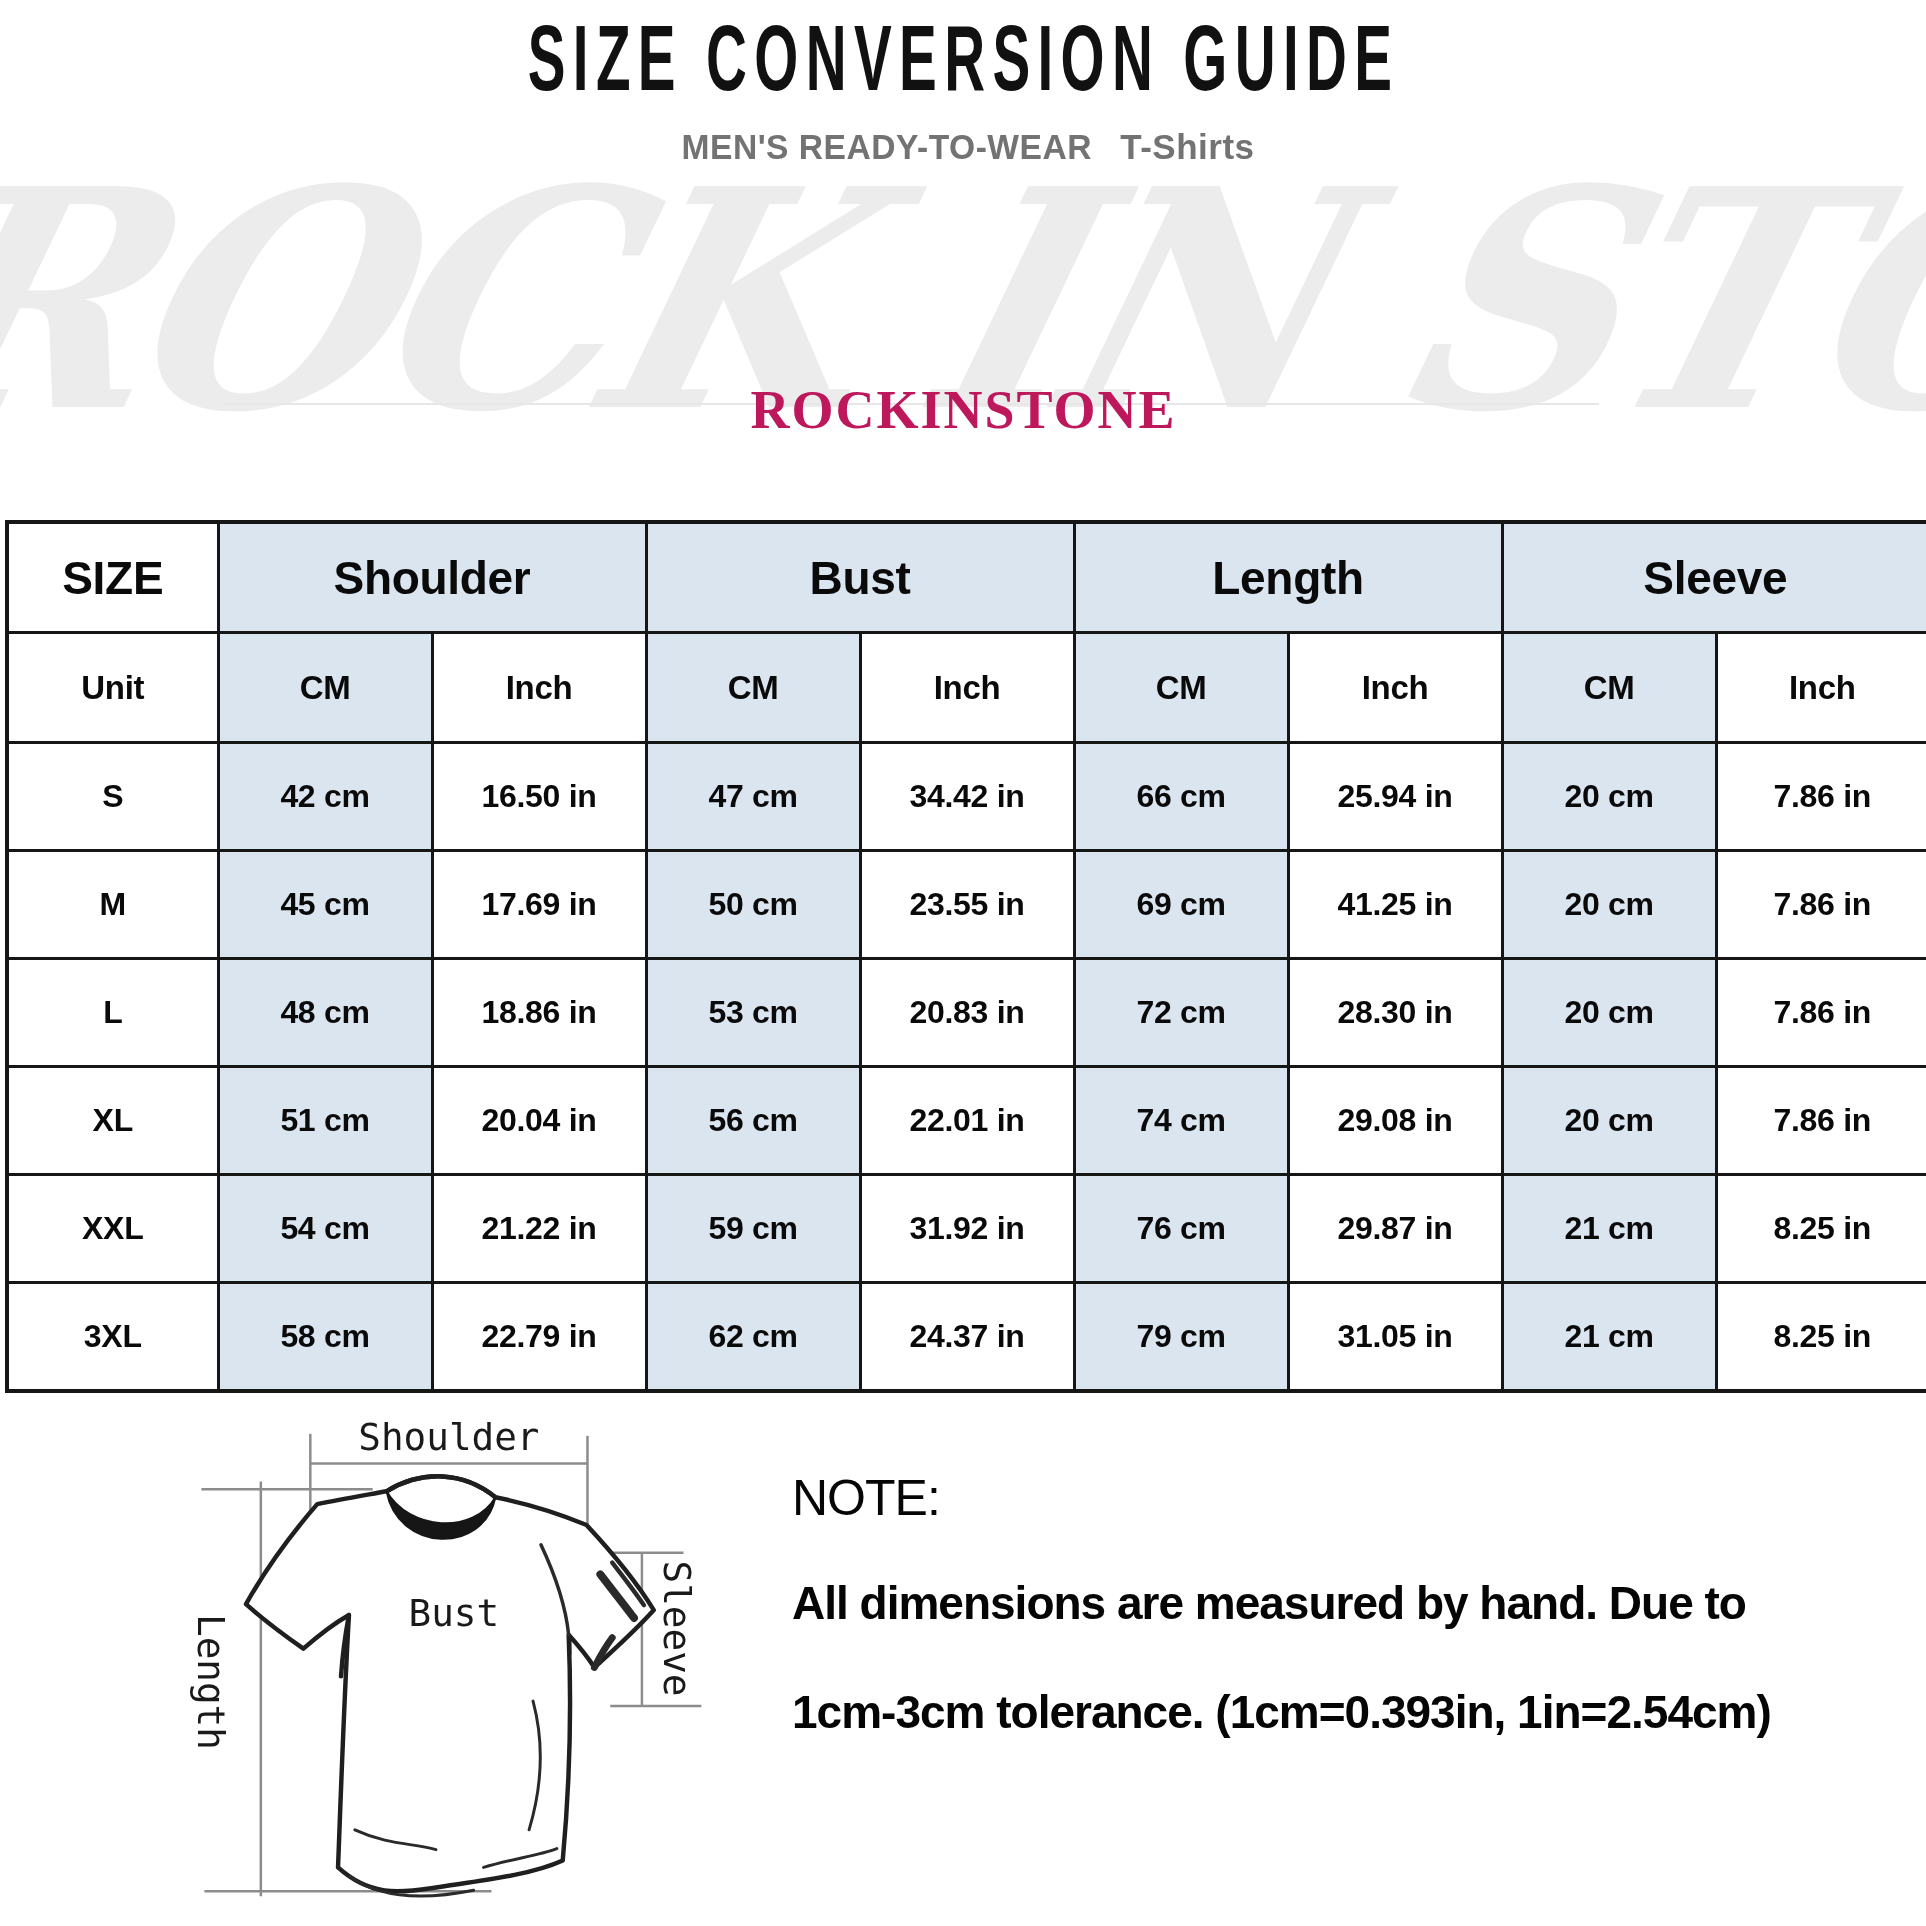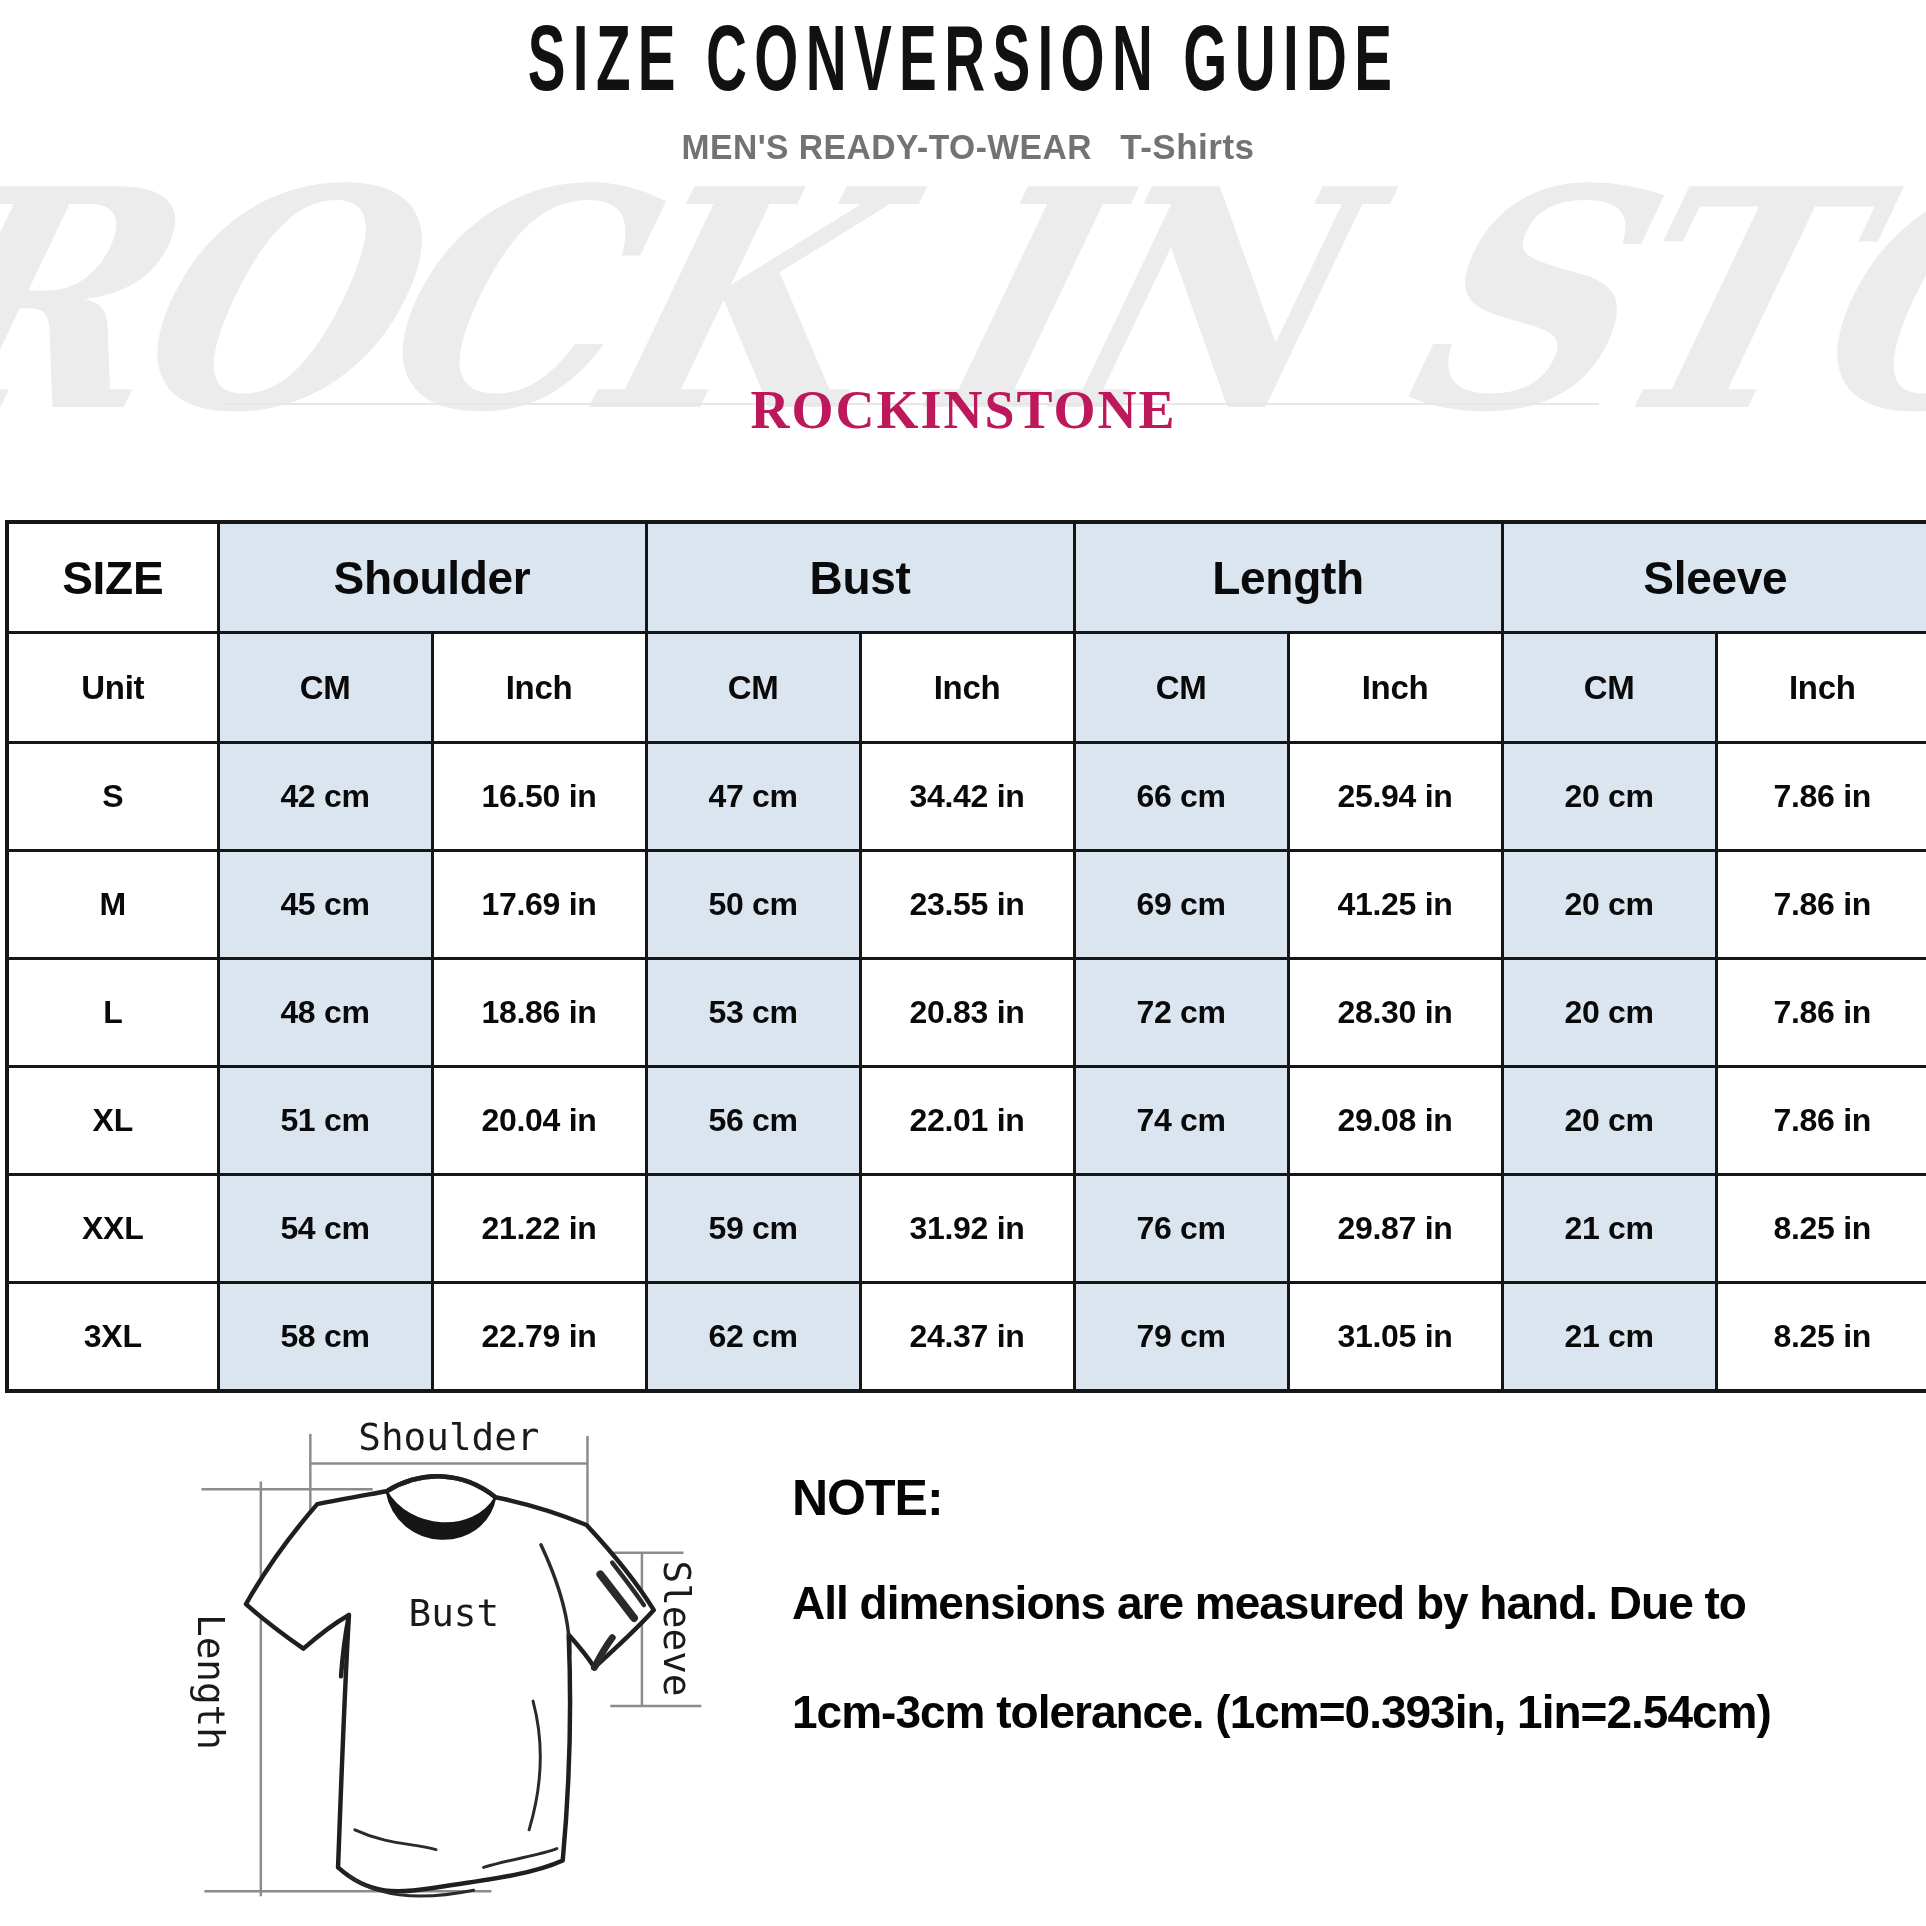--- a/index.html
+++ b/index.html
@@ -47,21 +47,21 @@
   .size-table tbody td{height:103px;font-size:32px;}
   .size-table td.c-blue,.size-table th.c-blue{background:#dbe5f0;}
 
   
   .sketch{position:absolute;left:147px;top:1404px;width:584px;height:523px;z-index:2;}
   .sketch svg{width:100%;height:100%;}
   .sketch text{font-family:"DejaVu Sans Mono",monospace;font-size:38px;fill:#1a1a1a;}
 
   
   .note{position:absolute;left:792px;top:1469px;width:1030px;z-index:2;color:#050505;}
-  .note-heading{font-weight:bold;font-size:50px;letter-spacing:-1px;margin:0 0 22px 0;}
+  .note-heading{font-weight:normal;font-size:50px;letter-spacing:-1px;margin:0 0 22px 0;}
   .note-line{font-weight:bold;font-size:46px;letter-spacing:-1px;line-height:109px;white-space:nowrap;}
 </style>
 </head>
 <body>
 
 <div class="page">
 
   <div class="watermark">ROCK IN STONE</div>
   <div class="faint-rule"></div>
 

